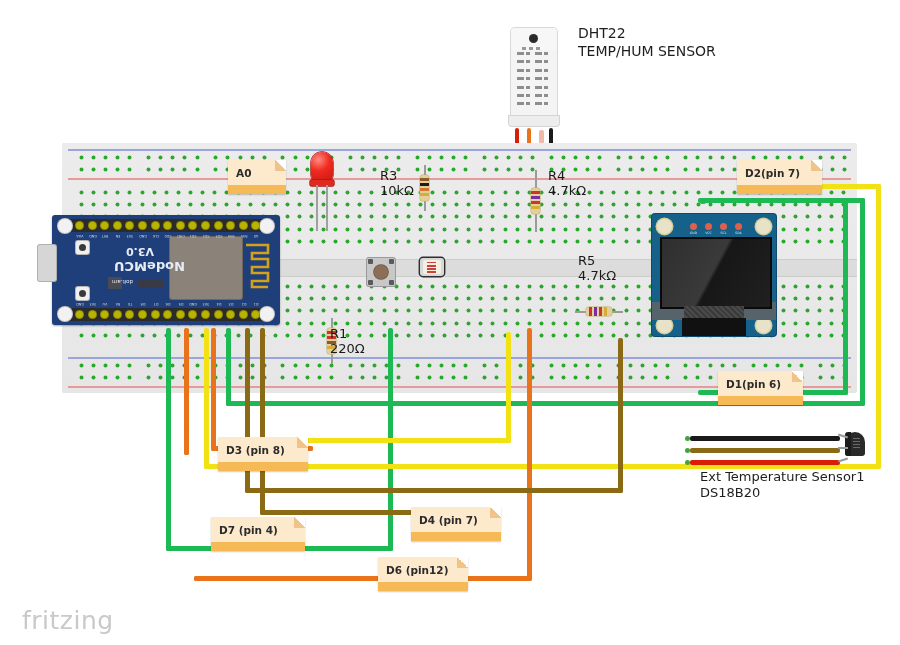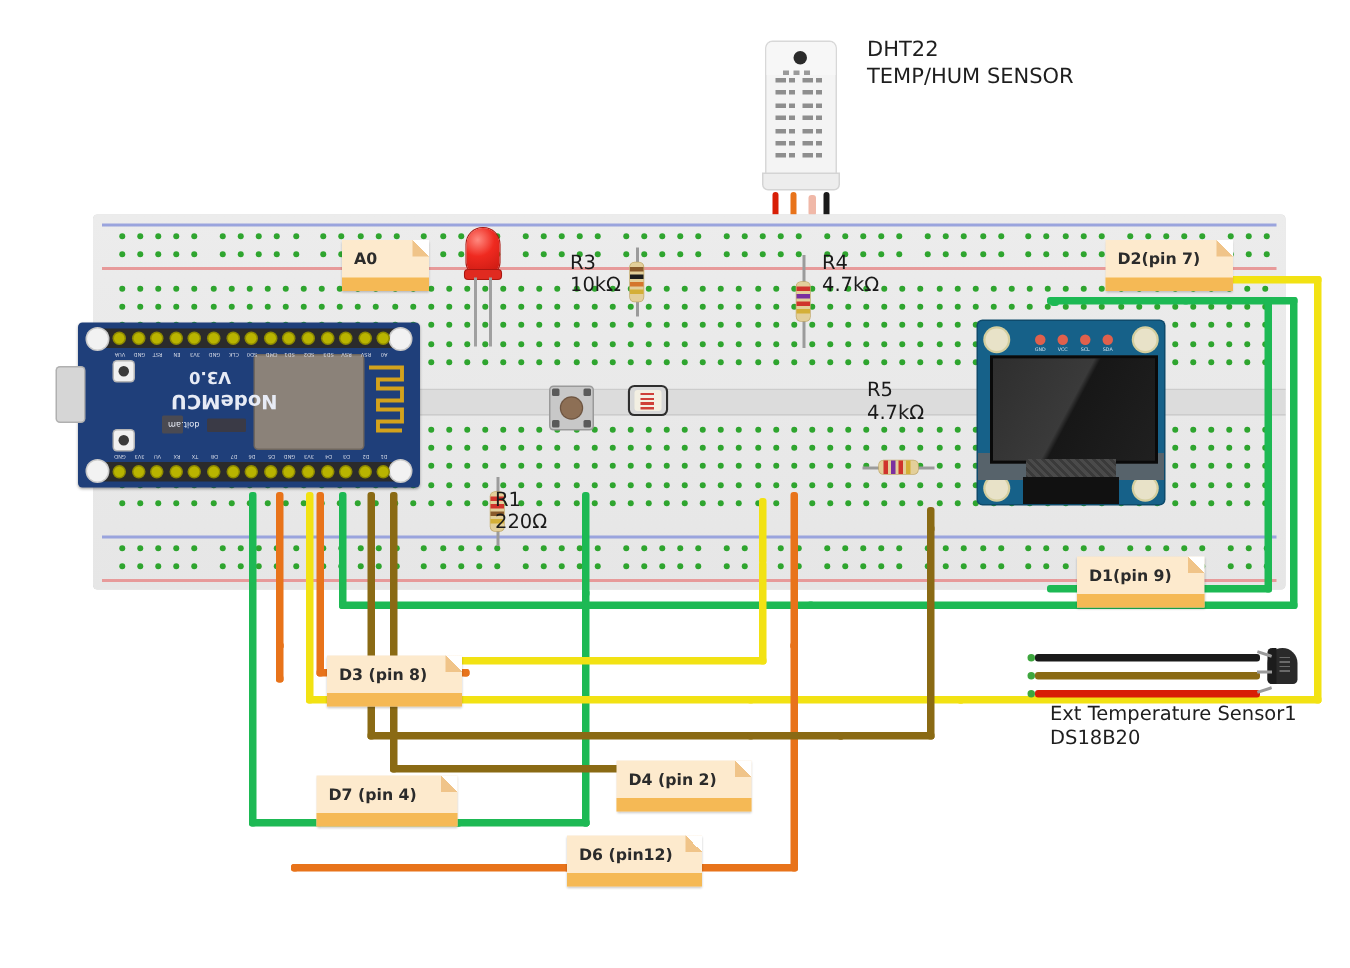--- a/index.html
+++ b/index.html
@@ -1333,31 +1333,31 @@
         <div class="txt">A0</div>
         <div class="bar"></div>
         <div class="fold"></div>
       </div>
       <div class="note" style="left:737px;top:160px;width:85px;height:34px;">
         <div class="txt">D2(pin 7)</div>
         <div class="bar"></div>
         <div class="fold"></div>
       </div>
       <div class="note" style="left:718px;top:371px;width:85px;height:34px;">
-        <div class="txt">D1(pin 9)</div>
+        <div class="txt">D1(pin 6)</div>
         <div class="bar"></div>
         <div class="fold"></div>
       </div>
       <div class="note" style="left:218px;top:437px;width:90px;height:34px;">
         <div class="txt">D3 (pin 8)</div>
         <div class="bar"></div>
         <div class="fold"></div>
       </div>
       <div class="note" style="left:411px;top:507px;width:90px;height:34px;">
-        <div class="txt">D4 (pin 2)</div>
+        <div class="txt">D4 (pin 7)</div>
         <div class="bar"></div>
         <div class="fold"></div>
       </div>
       <div class="note" style="left:211px;top:517px;width:94px;height:34px;">
         <div class="txt">D7 (pin 4)</div>
         <div class="bar"></div>
         <div class="fold"></div>
       </div>
       <div class="note" style="left:378px;top:557px;width:90px;height:34px;">
         <div class="txt">D6 (pin12)</div>
@@ -1375,13 +1375,14 @@
       <div class="partlbl" style="left:330px;top:326px;">R1
 220Ω</div>
     </div>
   <div id="freetexts">
       <div class="ftext" style="left:578px;top:25px;font-size:14px;line-height:1.25;">DHT22
 TEMP/HUM SENSOR</div>
       <div class="ftext" style="left:700px;top:469px;font-size:13px;line-height:1.25;">Ext Temperature Sensor1
 DS18B20</div>
     </div>
 
+  <div id="fritzing-logo">fritzing</div>
 </div>
 
 </body></html>

